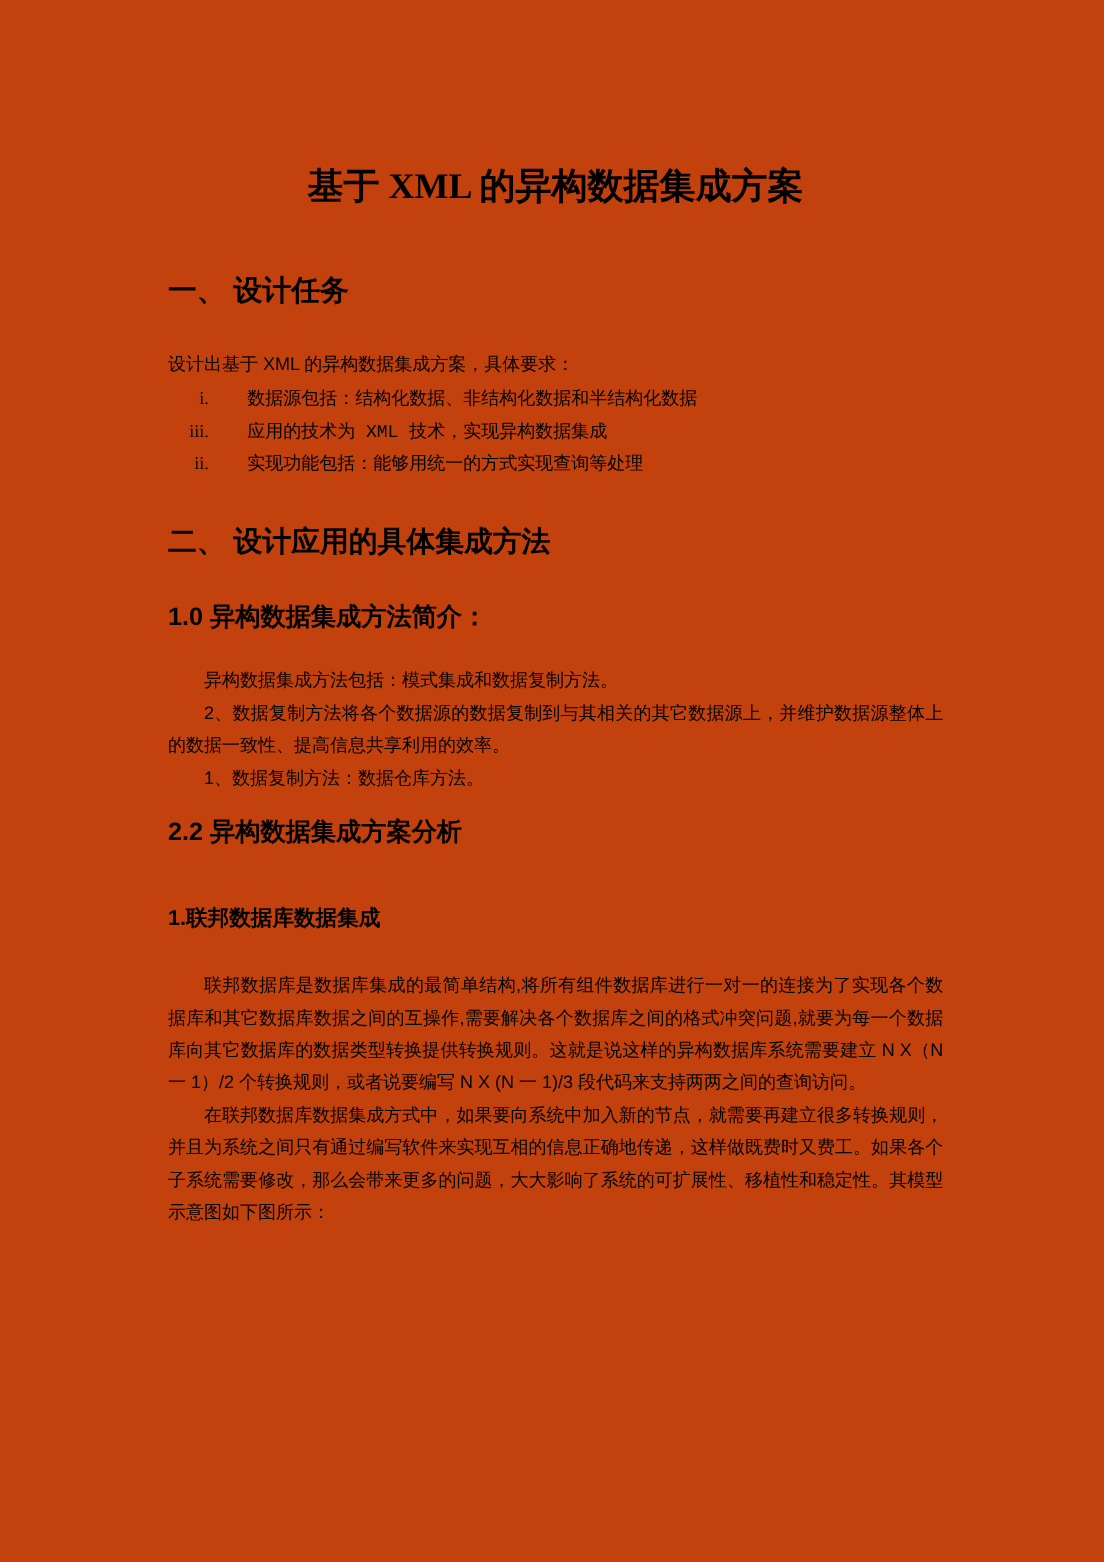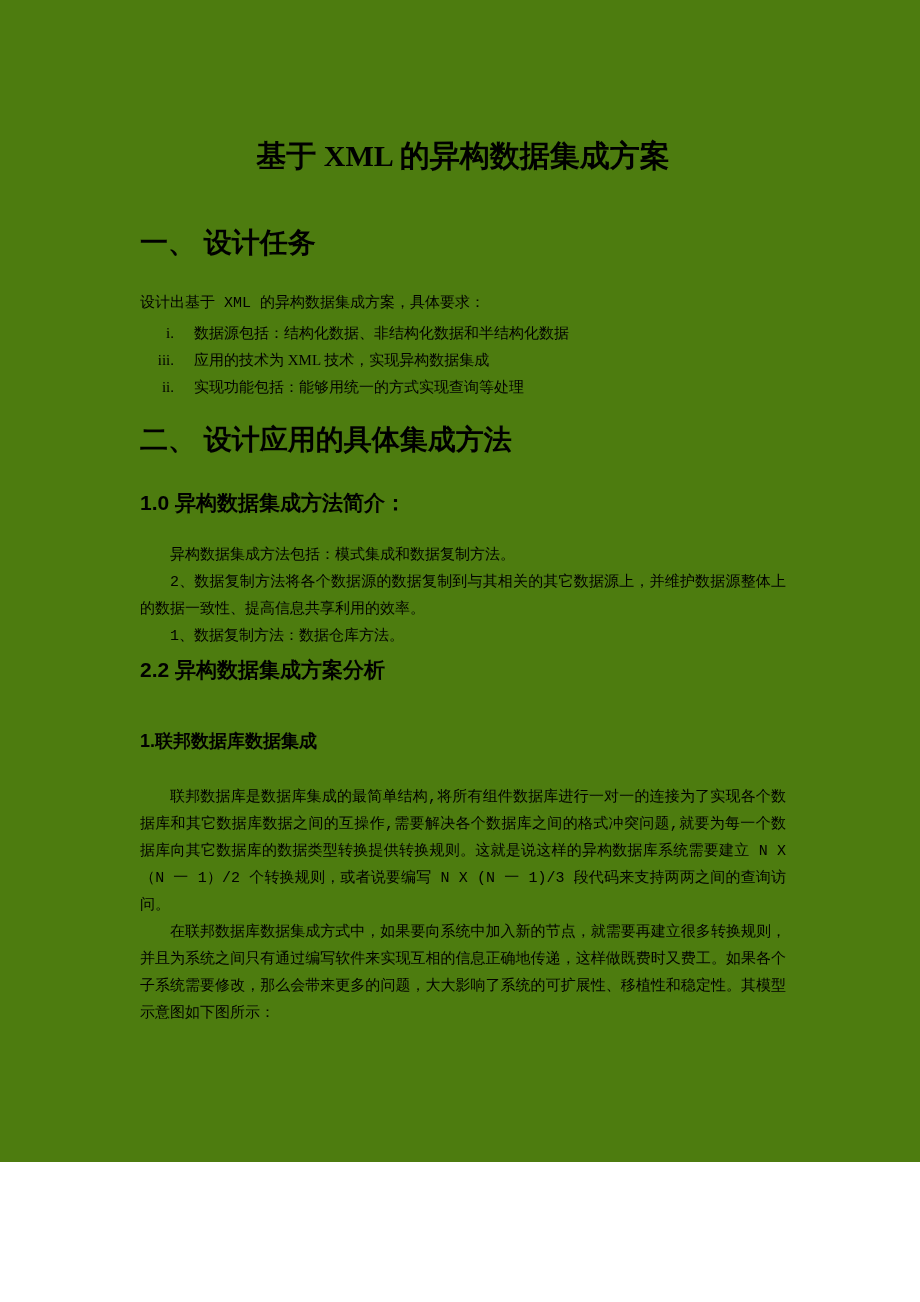--- a/index.html
+++ b/index.html
@@ -7,65 +7,65 @@
   body {
     width: 920px;
     height: 1302px;
     background: #ffffff;
     color: #000000;
     font-family: "Liberation Serif", "DejaVu Serif", serif;
   }
   .page {
     position: relative;
     width: 920px;
-    height: 1162px;
-    background: #4d7c0f;
+    height: 1302px;
+    background: #c2410c;
     padding: 138px 134px 40px 140px;
     overflow: hidden;
   }
   .doc-title {
     margin: 0;
     font-size: 30px;
     line-height: 1.2;
     font-weight: bold;
     text-align: center;
     font-family: "Liberation Serif", "DejaVu Serif", serif;
   }
   .h2 {
     margin: 0;
-    font-size: 28px;
+    font-size: 24px;
     line-height: 30px;
     font-weight: bold;
     font-family: "Liberation Sans", "DejaVu Sans", sans-serif;
   }
   .h2-first { margin-top: 54px; }
-  .h2-second { margin-top: 24px; }
+  .h2-second { margin-top: 36px; }
   .h3 {
     margin: 0;
     font-size: 21px;
     line-height: 27px;
     font-weight: bold;
     font-family: "Liberation Sans", "DejaVu Sans", sans-serif;
   }
   .h3-21 { margin-top: 34px; }
-  .h3-22 { margin-top: 6px; }
+  .h3-22 { margin-top: 18px; }
   .h4 {
     margin: 0;
     margin-top: 46px;
     font-size: 18px;
     line-height: 24px;
     font-weight: bold;
     font-family: "Liberation Sans", "DejaVu Sans", sans-serif;
   }
   .body-text {
     margin: 0;
     font-size: 15px;
     line-height: 27px;
     text-align: justify;
-    font-family: Liberation Mono, monospace;
+    font-family: Liberation Sans, sans-serif;
   }
   .intro {
     margin-top: 32px;
     text-align: left;
   }
   .indent { text-indent: 2em; }
   .first-para { margin-top: 26px; }
   .body-block-1 { margin-top: 31px; }
   .list {
     margin-top: 3px;
@@ -76,21 +76,22 @@
     line-height: 27px;
     font-family: "Liberation Serif", "DejaVu Serif", serif;
   }
   .li-num {
     width: 34px;
     flex: 0 0 34px;
     text-align: right;
     margin-left: 0;
   }
   .li-text {
-    margin-left: 20px;
+    margin-left: 32px;
+    font-family: Liberation Mono, monospace;
   }
 </style>
 </head>
 <body>
 
 <div class="page">
 
   <h1 class="doc-title">基于 XML 的异构数据集成方案</h1>
 
   <h2 class="h2 h2-first">一、 设计任务</h2>

